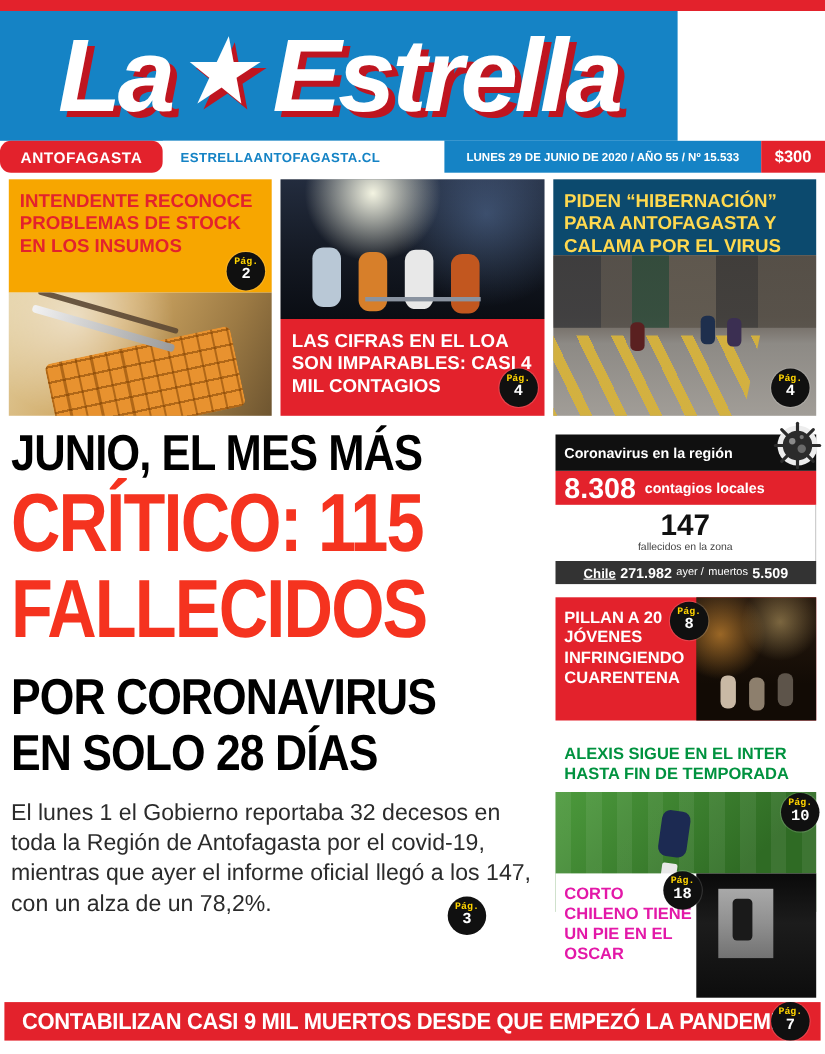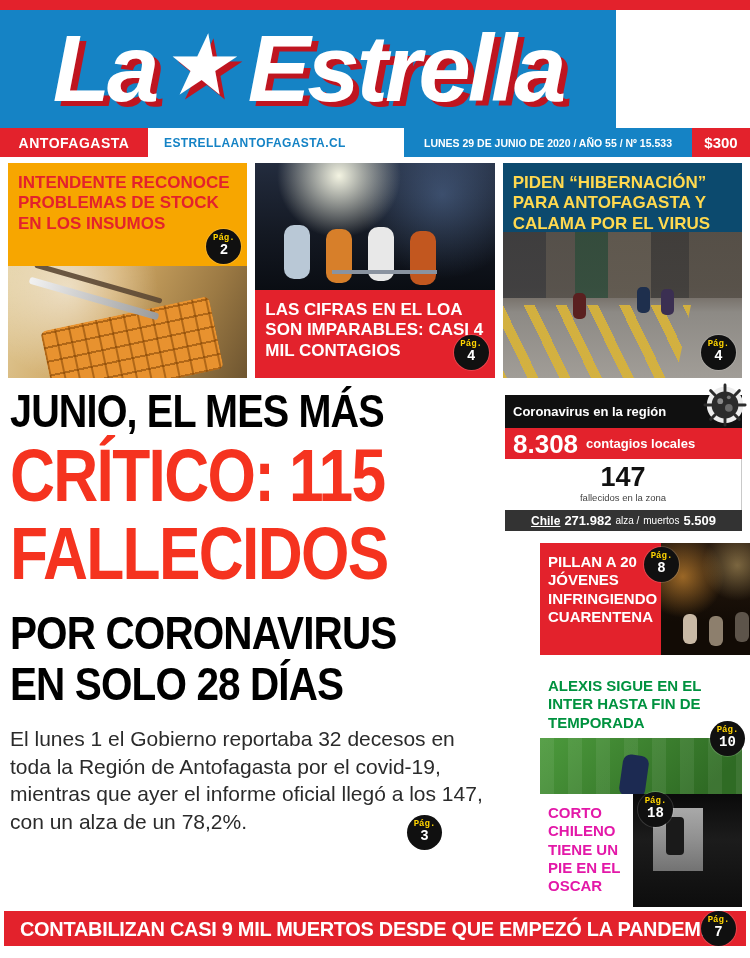--- a/index.html
+++ b/index.html
@@ -21,21 +21,21 @@
   }
   .logo-star {
     font-family:"DejaVu Sans","Liberation Sans",sans-serif;
     color:#fff; font-size:84px; line-height:1; margin:0 6px 8px 10px;
     transform:skewX(-8deg); text-shadow:6px 5px 0 #bf1520;
   }
 
   .infobar { position:absolute; left:0; top:128px; width:750px; height:29px; display:flex; }
   .infobar .region {
     background:#e3222c; color:#fff; font-weight:bold; font-size:14px; width:148px;
-    display:flex; align-items:center; justify-content:center; letter-spacing:.5px;
+    display:flex; align-items:center; justify-content:center; letter-spacing:.5px;border-radius:10px;
   }
   .infobar .site {
     background:#fff; color:#1583c5; font-weight:bold; font-size:12px; width:256px;
     display:flex; align-items:center; padding-left:16px; letter-spacing:.4px;
   }
   .infobar .dateline {
     background:#1583c5; color:#fff; font-weight:bold; font-size:10.5px; flex:1;
     display:flex; align-items:center; justify-content:center; white-space:nowrap;
   }
   .infobar .price {
@@ -116,21 +116,21 @@
   .stat { flex:1; text-align:center; padding-top:4px; }
   .stat:first-child { border-right:1px solid #c9c9c9; }
   .stat-num { font-size:27px; font-weight:bold; color:#111; line-height:1.05; }
   .stat-label { font-size:9.5px; color:#444; margin-top:1px; }
   .stats-chile { background:#333; color:#fff; height:21px; display:flex; align-items:center;
     justify-content:center; gap:4px; white-space:nowrap; }
   .c-bold { font-size:12px; font-weight:bold;text-decoration:underline; }
   .c-num { font-size:13px; font-weight:bold; }
   .c-small { font-size:10px; }
 
-  .side-story { position:relative; display:flex; margin-top:12px; overflow:visible;margin-left:35px; }
+  .side-story { position:relative; display:flex; margin-top:12px; overflow:visible; }
   .side-story .side-img { flex:0 0 109px; }
   .side-title { flex:1; font-weight:bold; font-size:15px; line-height:1.22; padding:10px 4px 6px 8px; }
   .side-red { background:#e3222c; height:112px; }
   .side-red .side-title { color:#fff; }
   .side-white { background:#fff; }
   .s2 { height:115px;flex-direction:column; }
   .s3 { height:113px; }
   .green { color:#00923f; }
   .magenta { color:#e318a8; }
 
@@ -265,21 +265,21 @@
       </div>
       <div class="stats-row">
         <div class="stat">
           <div class="stat-num">147</div>
           <div class="stat-label">fallecidos en la zona</div>
         </div>
       </div>
       <div class="stats-chile">
         <span class="c-bold">Chile</span>
         <span class="c-num">271.982</span>
-        <span class="c-small">alza /</span>
+        <span class="c-small">ayer /</span>
         <span class="c-small">muertos</span>
         <span class="c-num">5.509</span>
       </div>
     </div>
 
     <article class="side-story side-red">
       <div class="side-title">PILLAN A 20 JÓVENES INFRINGIENDO CUARENTENA</div>
       <div class="img img-night side-img"></div>
       <div class="badge b-pos1">
         <span class="badge-label">Pág.</span>

